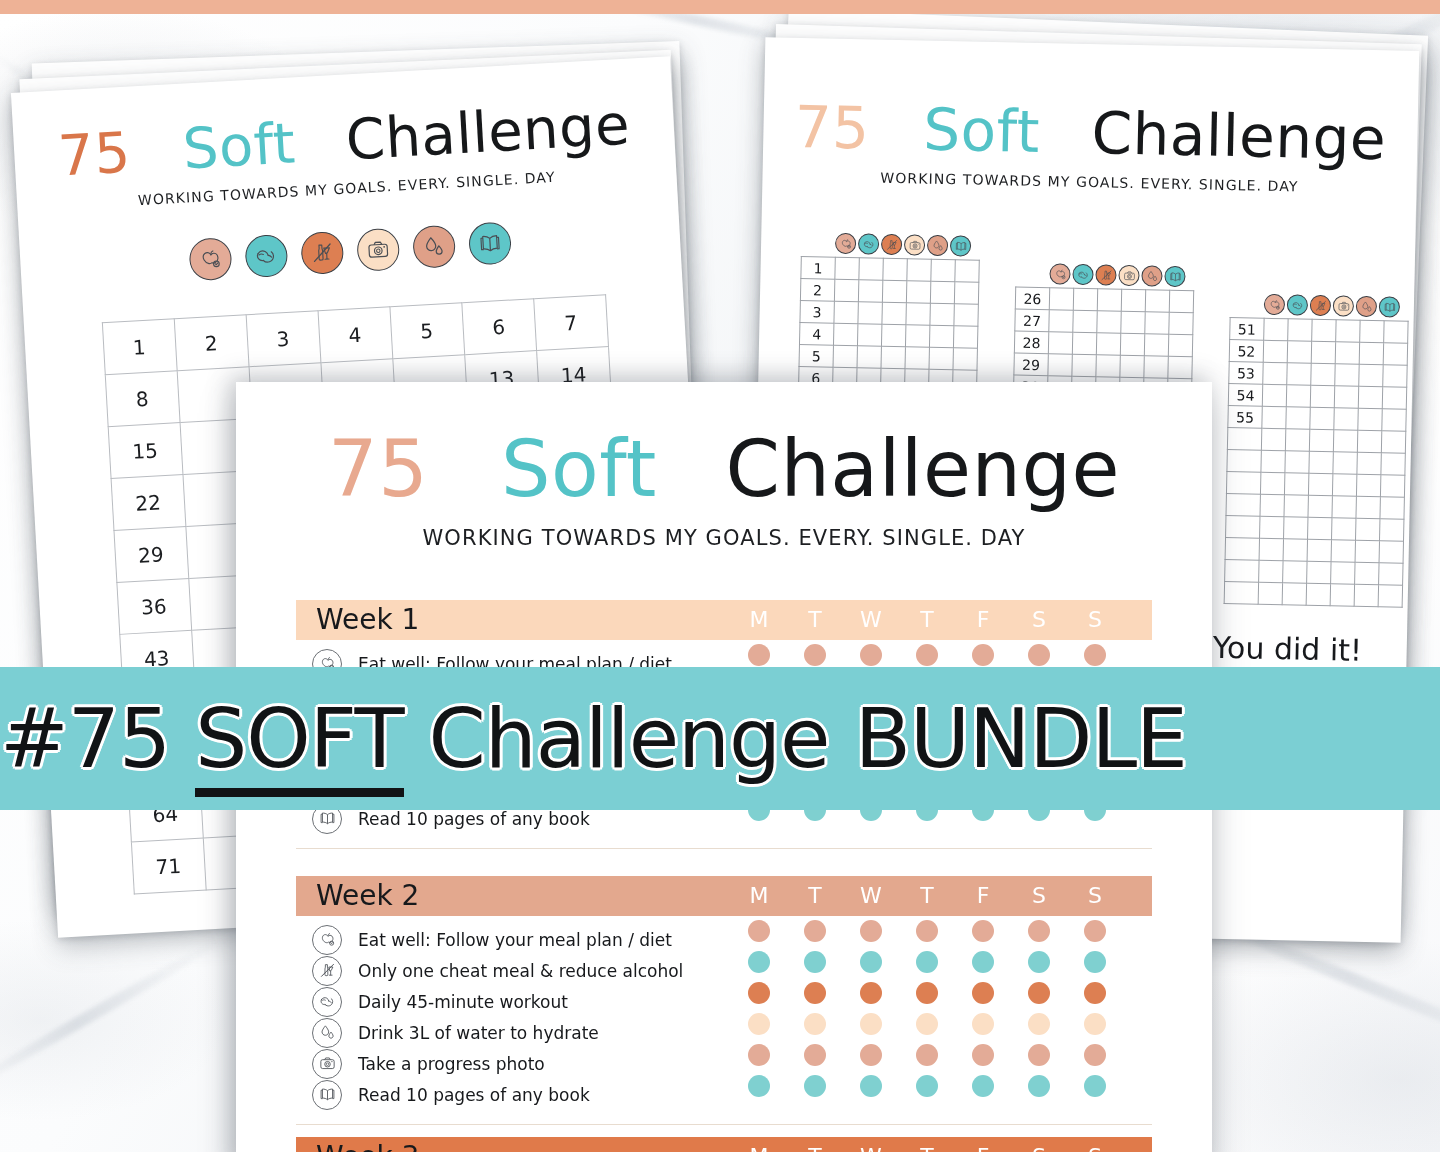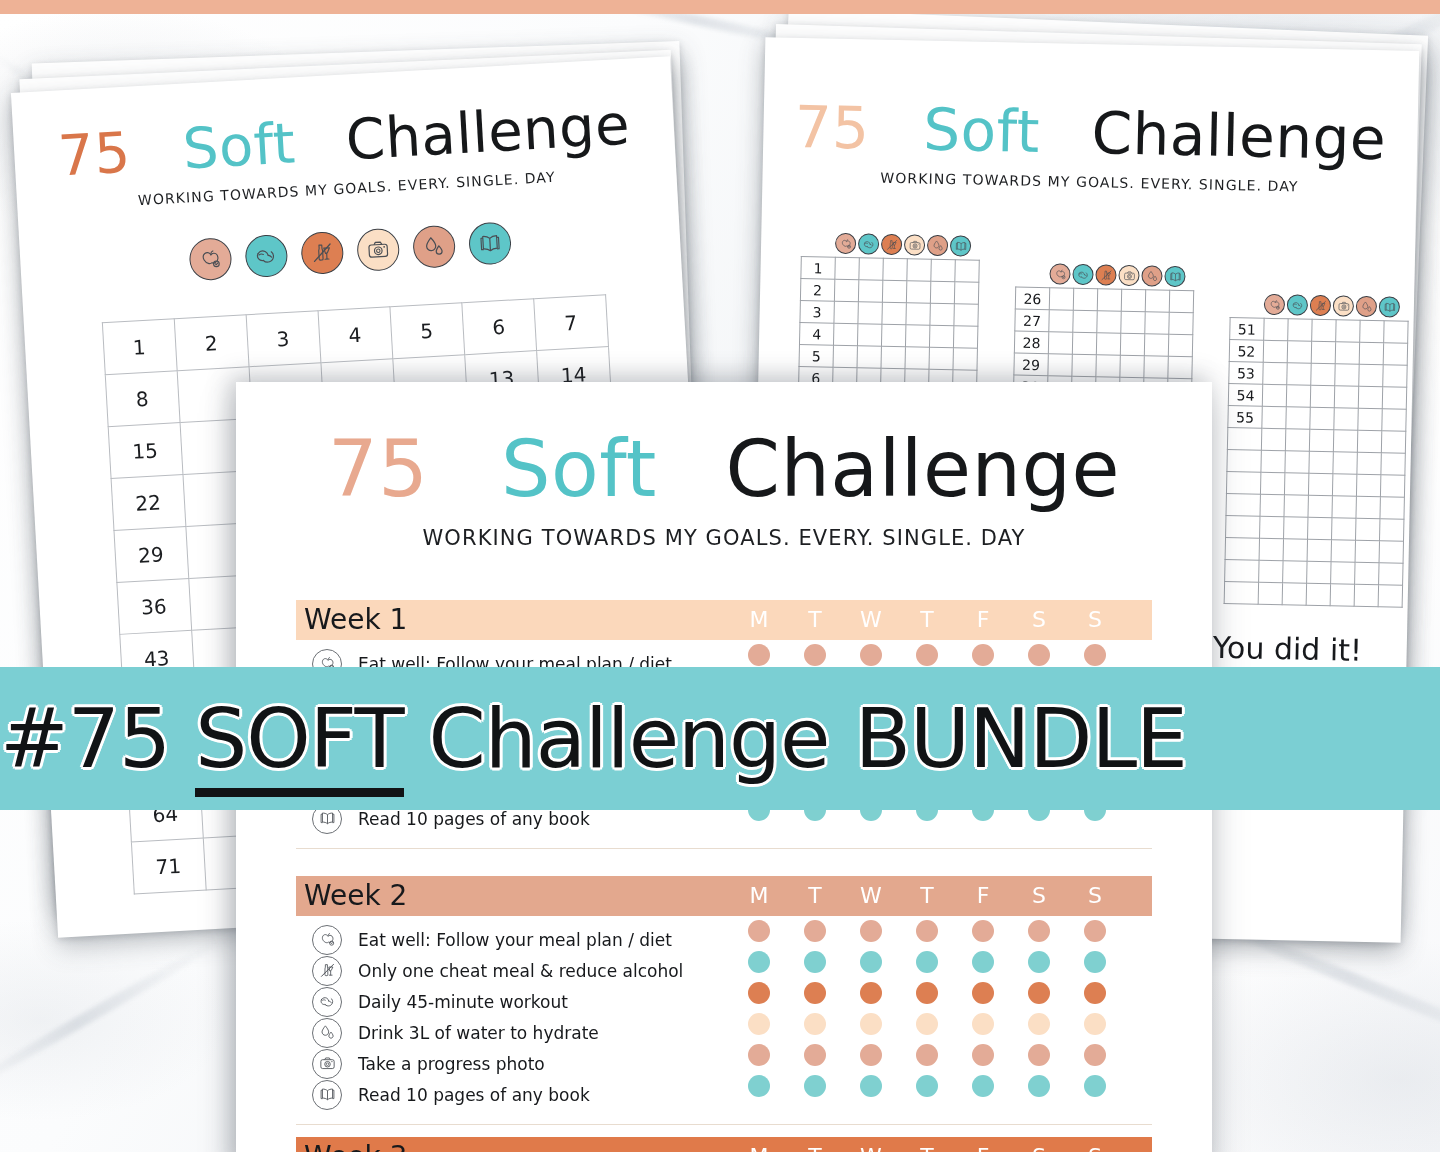--- a/index.html
+++ b/index.html
@@ -145,21 +145,21 @@
   .rt-table td.num { width: 34px; }
   .youdidit {
     font-family: "DejaVu Sans", sans-serif;
     font-size: 30px; color: #17191c;
   }
 
   
   .week-block { margin: 0 60px; }
   .week-header {
     display: flex; align-items: center;
-    height: 40px; padding-left: 8px;
+    height: 40px; padding-left: 20px;
     position: relative;
   }
   .week-header.w1 { background: #fbd8bb; }
   .week-header.w2 { background: #e3a88e; }
   .week-header.w3 { background: #e07a4a; }
   .week-label {
     font-family: "DejaVu Sans", sans-serif;
     font-size: 28px; color: #17191c;
     line-height: 1;
   }

